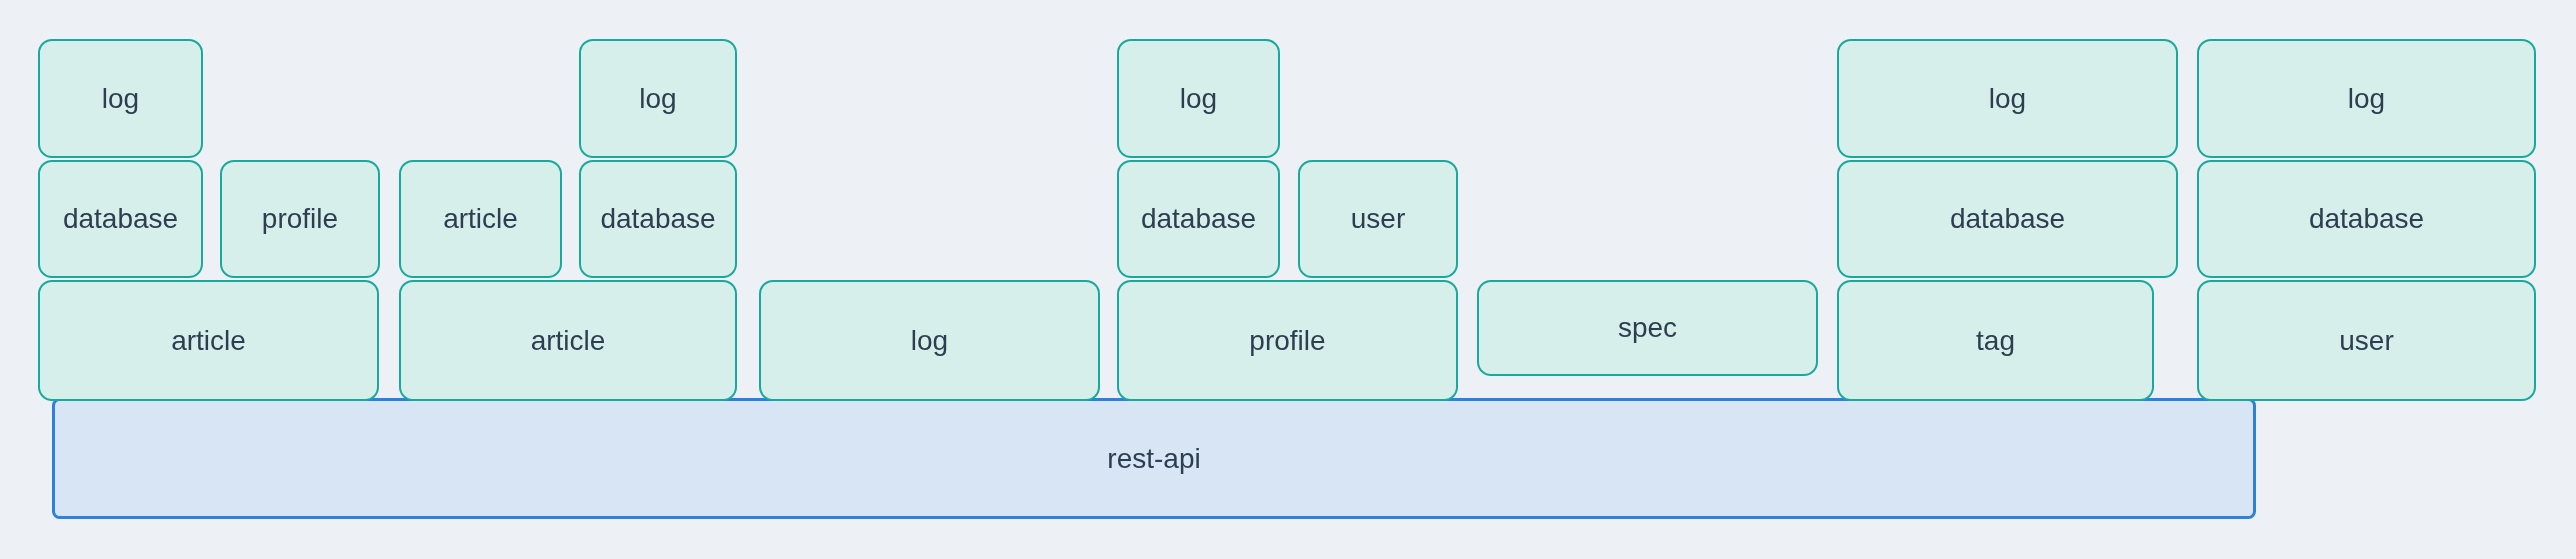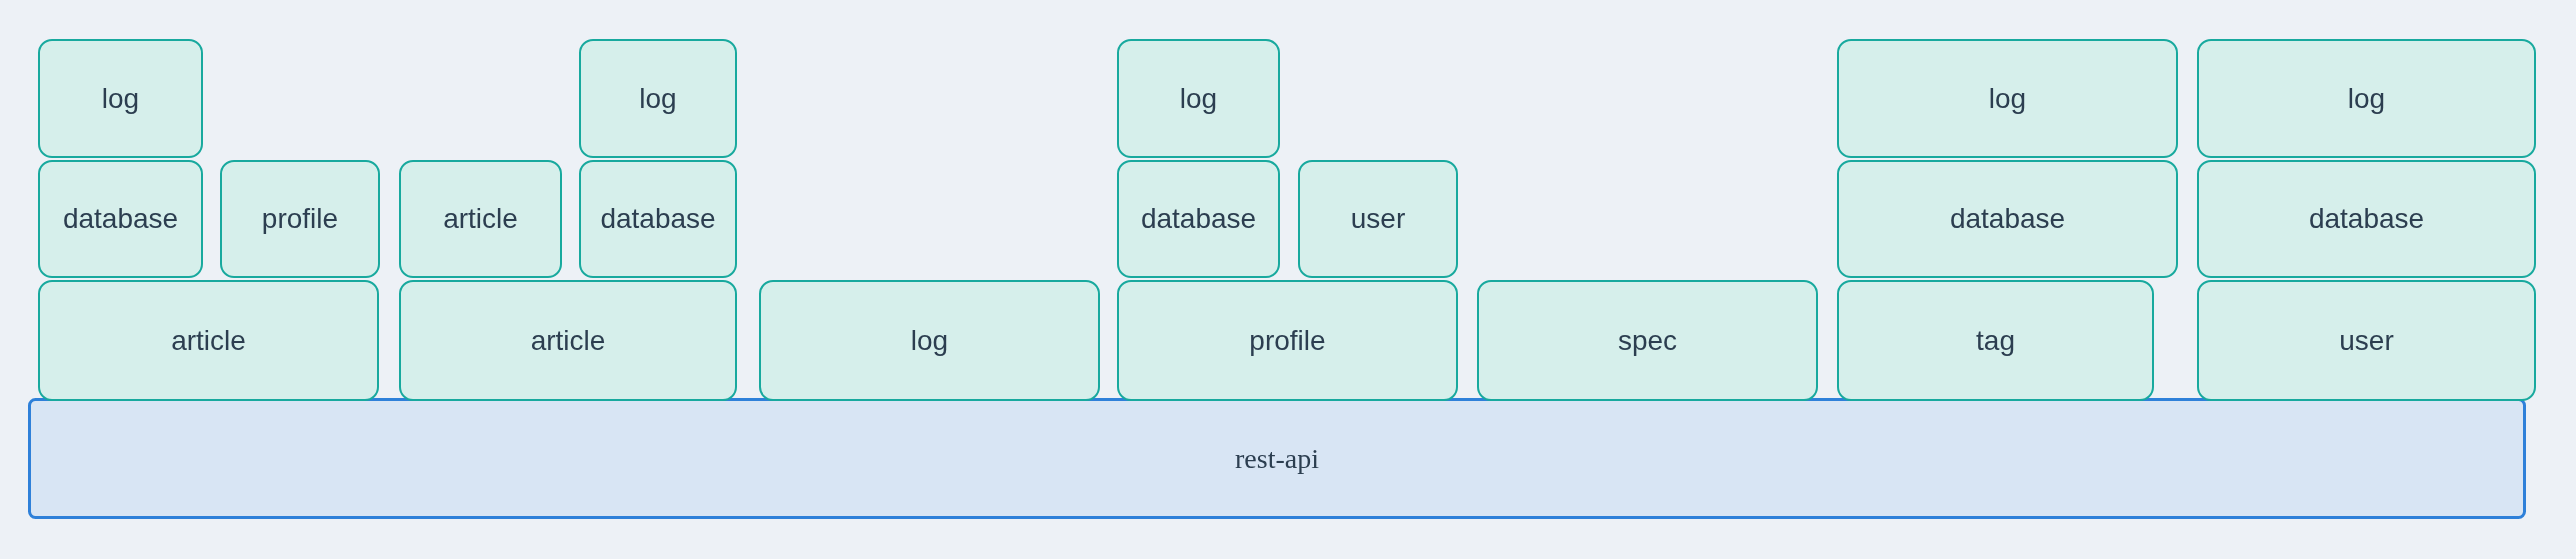--- a/index.html
+++ b/index.html
@@ -38,37 +38,37 @@
     justify-content: center;
     font-size: 28px;
     color: var(--text-color, #2c3e50);
     z-index: 1;
   }
 </style>
 </head>
 <body>
 
 <div class="canvas" id="canvas" style="--bg: #edf1f6; --node-fill: #d6efeb; --node-border: #18a99e; --base-fill: #d8e5f4; --base-border: #2e80d9; --text-color: #2c3e50;">
-  <div class="base-node" id="base-node" style="left: 28px; top: 398px; width: 2498px; height: 121px; font-family: Liberation Serif, serif;">rest-api</div>
+  <div class="base-node" id="base-node" style="left: 52px; top: 398px; width: 2204px; height: 121px;">rest-api</div>
   <div id="blocks">
       <div class="node" style="left: 38px; top: 39px; width: 165px; height: 119px;">log</div>
       <div class="node" style="left: 579px; top: 39px; width: 158px; height: 119px;">log</div>
       <div class="node" style="left: 1117px; top: 39px; width: 163px; height: 119px;">log</div>
       <div class="node" style="left: 1837px; top: 39px; width: 341px; height: 119px;">log</div>
       <div class="node" style="left: 2197px; top: 39px; width: 339px; height: 119px;">log</div>
       <div class="node" style="left: 38px; top: 160px; width: 165px; height: 118px;">database</div>
       <div class="node" style="left: 220px; top: 160px; width: 160px; height: 118px;">profile</div>
       <div class="node" style="left: 399px; top: 160px; width: 163px; height: 118px;">article</div>
       <div class="node" style="left: 579px; top: 160px; width: 158px; height: 118px;">database</div>
       <div class="node" style="left: 1117px; top: 160px; width: 163px; height: 118px;">database</div>
       <div class="node" style="left: 1298px; top: 160px; width: 160px; height: 118px;">user</div>
       <div class="node" style="left: 1837px; top: 160px; width: 341px; height: 118px;">database</div>
       <div class="node" style="left: 2197px; top: 160px; width: 339px; height: 118px;">database</div>
       <div class="node" style="left: 38px; top: 280px; width: 341px; height: 121px;">article</div>
       <div class="node" style="left: 399px; top: 280px; width: 338px; height: 121px;">article</div>
       <div class="node" style="left: 759px; top: 280px; width: 341px; height: 121px;">log</div>
       <div class="node" style="left: 1117px; top: 280px; width: 341px; height: 121px;">profile</div>
-      <div class="node" style="left: 1477px; top: 280px; width: 341px; height: 121px;">spec</div>
+      <div class="node" style="left: 1477px; top: 280px; width: 341px; height: 96px;">spec</div>
       <div class="node" style="left: 1837px; top: 280px; width: 317px; height: 121px;">tag</div>
       <div class="node" style="left: 2197px; top: 280px; width: 339px; height: 121px;">user</div>
     </div>
 </div>
 
 
 </body></html>

